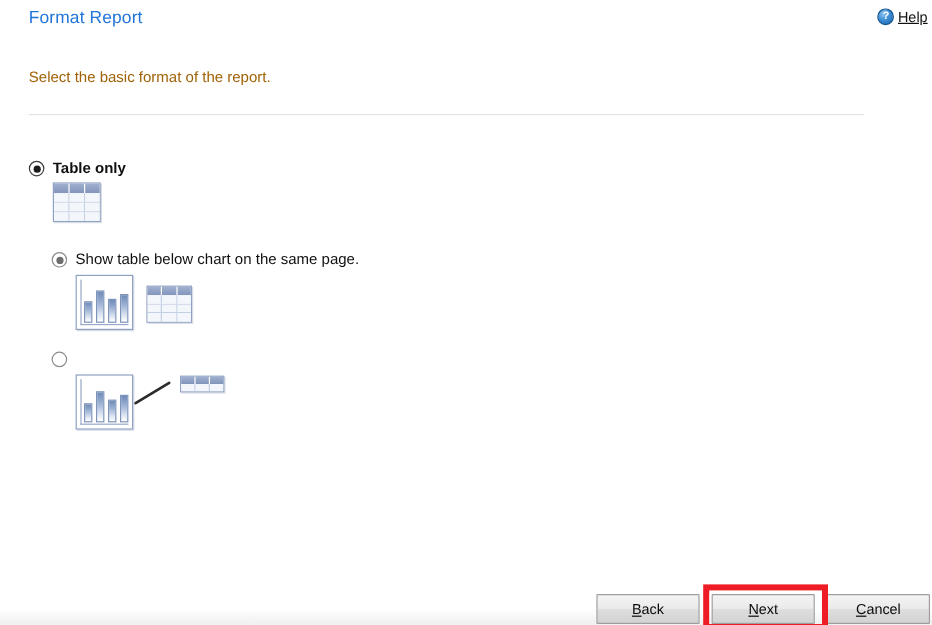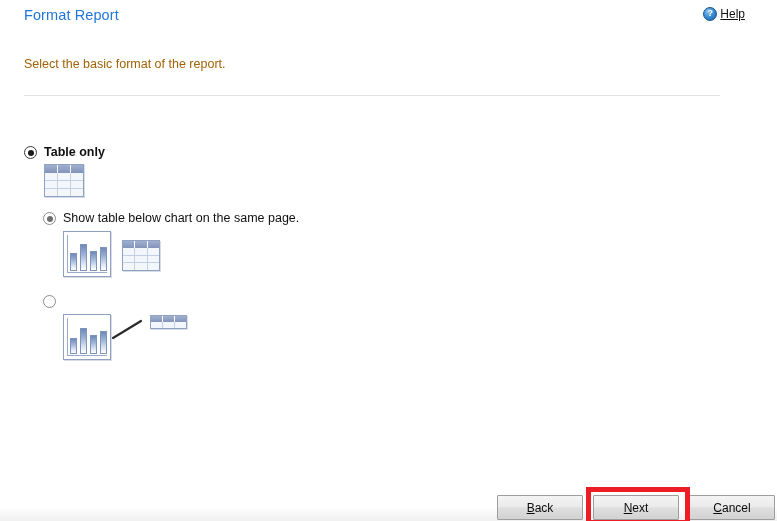--- a/index.html
+++ b/index.html
@@ -24,21 +24,21 @@
     left: 24px;
     top: 7px;
     font-size: 14.5px;
     font-weight: normal;
     color: #2175D9;
     letter-spacing: 0.1px;
   }
 
   .help-link {
     position: absolute;
-    right: 32px;
+    right: 4px;
     top: 7px;
     display: flex;
     align-items: center;
     gap: 3px;
     cursor: pointer;
     text-decoration: none;
   }
   .help-icon {
     width: 14px;
     height: 14px;
@@ -129,22 +129,22 @@
   .opt-label {
     font-size: 12.5px;
     font-weight: bold;
     color: #101010;
     line-height: 14px;
   }
   .opt-label.normal {
     font-weight: normal;
   }
 
-  .group-block { margin-top: 12px; }
-  .sub-block { margin-left: 19px; margin-top: 14px; }
+  .group-block { margin-top: 0px; }
+  .sub-block { margin-left: 19px; margin-top: 24px; }
 
   
   .icon-row {
     display: flex;
     align-items: flex-start;
     gap: 11px;
     margin-top: 6px;
   }
 
   

